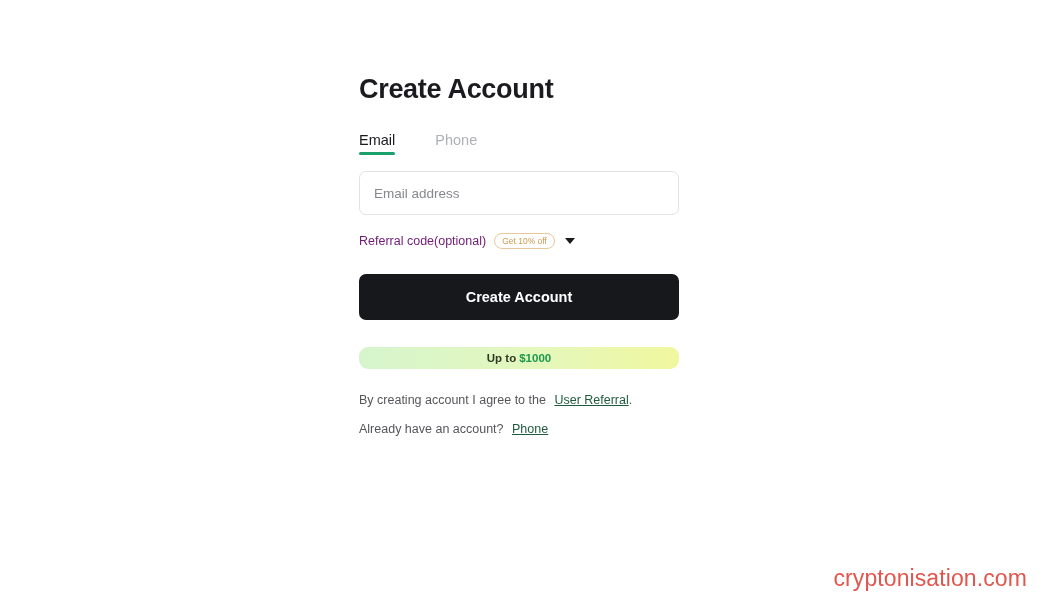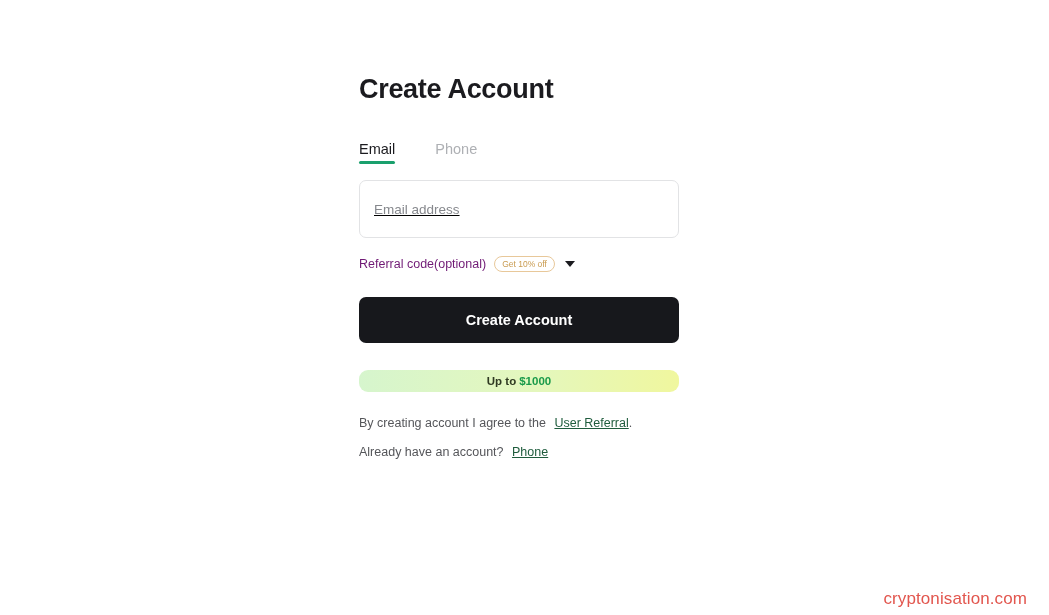--- a/index.html
+++ b/index.html
@@ -28,21 +28,21 @@
     color: #1b1b1f;
     letter-spacing: -0.3px;
     margin: 0;
     padding-top: 73px;
     line-height: 32px;
   }
 
   .tabs {
     display: flex;
     align-items: flex-end;
-    margin-top: 33px;
+    margin-top: 24px;
     height: 26px;
   }
   .tab {
     font-size: 14.5px;
     color: #aeb0b4;
     padding-bottom: 7px;
     margin-right: 40px;
     position: relative;
     cursor: pointer;
     line-height: 16px;
@@ -57,29 +57,28 @@
     left: 0;
     right: 0;
     bottom: 0;
     height: 3px;
     background: #1aa06d;
     border-radius: 2px;
   }
 
   .field {
     margin-top: 16px;
-    height: 58px;
+    height: 44px;
     border: 1px solid #e2e3e5;
     border-radius: 7px;
     background: #fff;
     display: flex;
     align-items: center;
     box-sizing: border-box;
     padding: 0 14px;
-    text-decoration: underline;
   }
   .field:first-of-type { margin-top: 22px; }
 
   .field input {
     flex: 1;
     border: none;
     outline: none;
     font-family: "Liberation Sans", sans-serif;
     font-size: 13.5px;
     color: #1b1b1f;
@@ -178,22 +177,22 @@
   }
   .legal a {
     color: #1f5c3d;
     text-decoration: underline;
   }
   .legal .spacer { display: inline-block; width: 5px; }
 
   .watermark {
     position: absolute;
     right: 22px;
-    bottom: 6px;
-    font-size: 17px;
+    bottom: 23px;
+    font-size: 23px;
     color: #e2564e;
     letter-spacing: 0.1px;
     white-space: nowrap;
   }
 </style>
 </head>
 <body>
 
 <div class="signup-panel">
 

